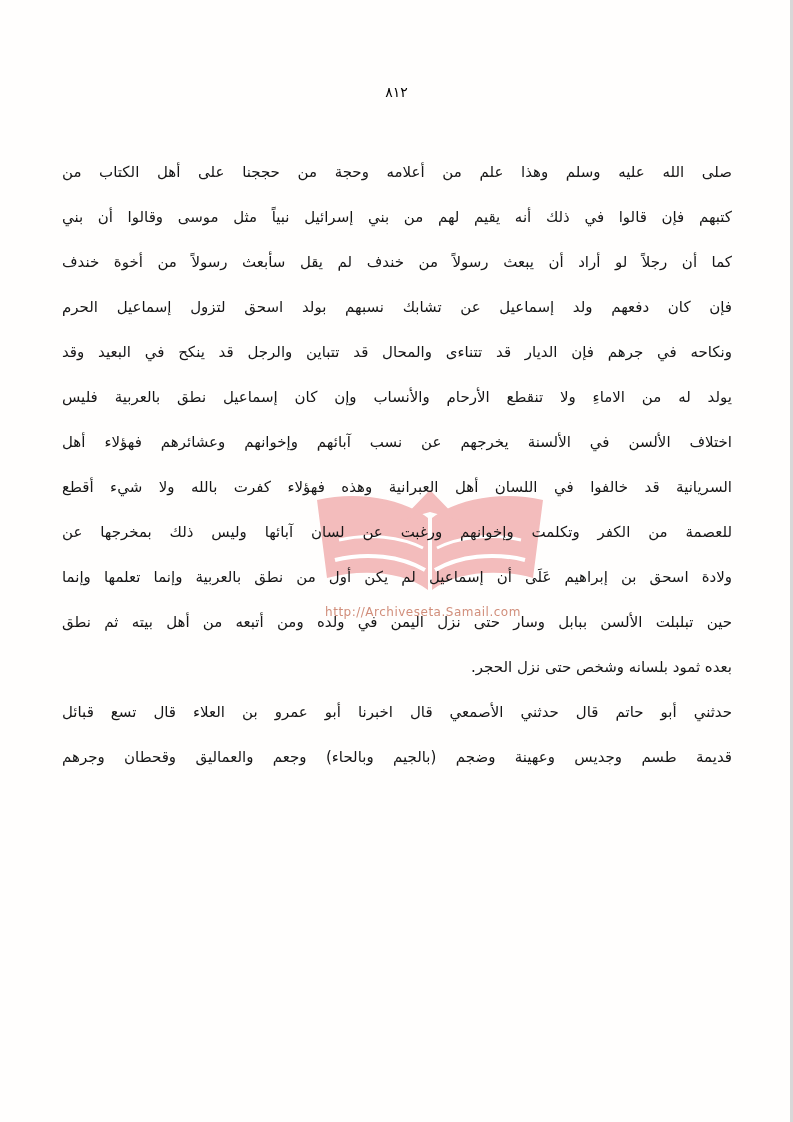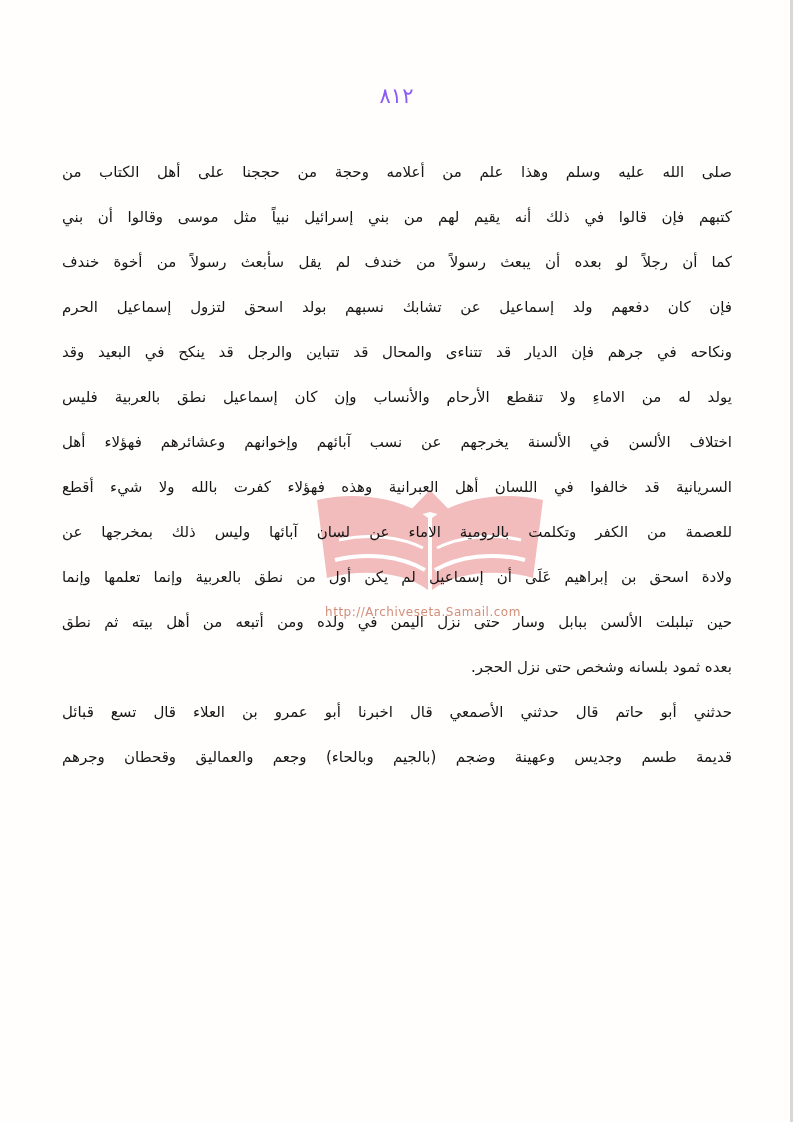--- a/index.html
+++ b/index.html
@@ -19,22 +19,22 @@
     position: absolute;
     top: 0; right: 0;
     width: 3px; height: 100%;
     background: #d8d8d8;
   }
   .page-number {
     position: absolute;
     top: 84px;
     left: 0; right: 0;
     text-align: center;
-    font-size: 21px;
-    color: #8b5cf6;
+    font-size: 14px;
+    color: #000000;
     letter-spacing: 4px;
   }
   .text-block {
     position: absolute;
     top: 150px;
     left: 62px;
     width: 670px;
     direction: rtl;
     z-index: 2;
   }
@@ -104,27 +104,27 @@
       <path d="M216 52 C 186 45, 154 49, 132 60" stroke="#ffffff" stroke-width="3" fill="none"></path>
     </svg>
     <div class="wm-url">http://Archiveseta.Samail.com</div>
   </div>
 
   <div class="page-number">٨١٢</div>
 
   <div class="text-block" id="lines">
       <div class="line">صلى الله عليه وسلم وهذا علم من أعلامه وحجة من حججنا على أهل الكتاب من</div>
       <div class="line">كتبهم فإن قالوا في ذلك أنه يقيم لهم من بني إسرائيل نبياً مثل موسى وقالوا أن بني</div>
-      <div class="line">كما أن رجلاً لو بعده أن يبعث رسولاً من خندف لم يقل سأبعث رسولاً من أخوة خندف</div>
+      <div class="line">كما أن رجلاً لو أراد أن يبعث رسولاً من خندف لم يقل سأبعث رسولاً من أخوة خندف</div>
       <div class="line">فإن كان دفعهم ولد إسماعيل عن تشابك نسبهم بولد اسحق لتزول إسماعيل الحرم</div>
       <div class="line">ونكاحه في جرهم فإن الديار قد تتناءى والمحال قد تتباين والرجل قد ينكح في البعيد وقد</div>
       <div class="line">يولد له من الاماءِ ولا تنقطع الأرحام والأنساب وإن كان إسماعيل نطق بالعربية فليس</div>
       <div class="line">اختلاف الألسن في الألسنة يخرجهم عن نسب آبائهم وإخوانهم وعشائرهم فهؤلاء أهل</div>
       <div class="line">السريانية قد خالفوا في اللسان أهل العبرانية وهذه فهؤلاء كفرت بالله ولا شيء أقطع</div>
-      <div class="line">للعصمة من الكفر وتكلمت بالرومية الاماء عن لسان آبائها وليس ذلك بمخرجها عن</div>
+      <div class="line">للعصمة من الكفر وتكلمت وإخوانهم ورغبت عن لسان آبائها وليس ذلك بمخرجها عن</div>
       <div class="line">ولادة اسحق بن إبراهيم عَلَى أن إسماعيل لم يكن أول من نطق بالعربية وإنما تعلمها وإنما</div>
       <div class="line">حين تبلبلت الألسن ببابل وسار حتى نزل اليمن في ولده ومن أتبعه من أهل بيته ثم نطق</div>
       <div class="line short">بعده ثمود بلسانه وشخص حتى نزل الحجر.</div>
       <div class="line">حدثني أبو حاتم قال حدثني الأصمعي قال اخبرنا أبو عمرو بن العلاء قال تسع قبائل</div>
       <div class="line">قديمة طسم وجديس وعهينة وضجم (بالجيم وبالحاء) وجعم والعماليق وقحطان وجرهم</div>
     </div>
 
   <div class="scan-edge-right"></div>
 </div>
 

